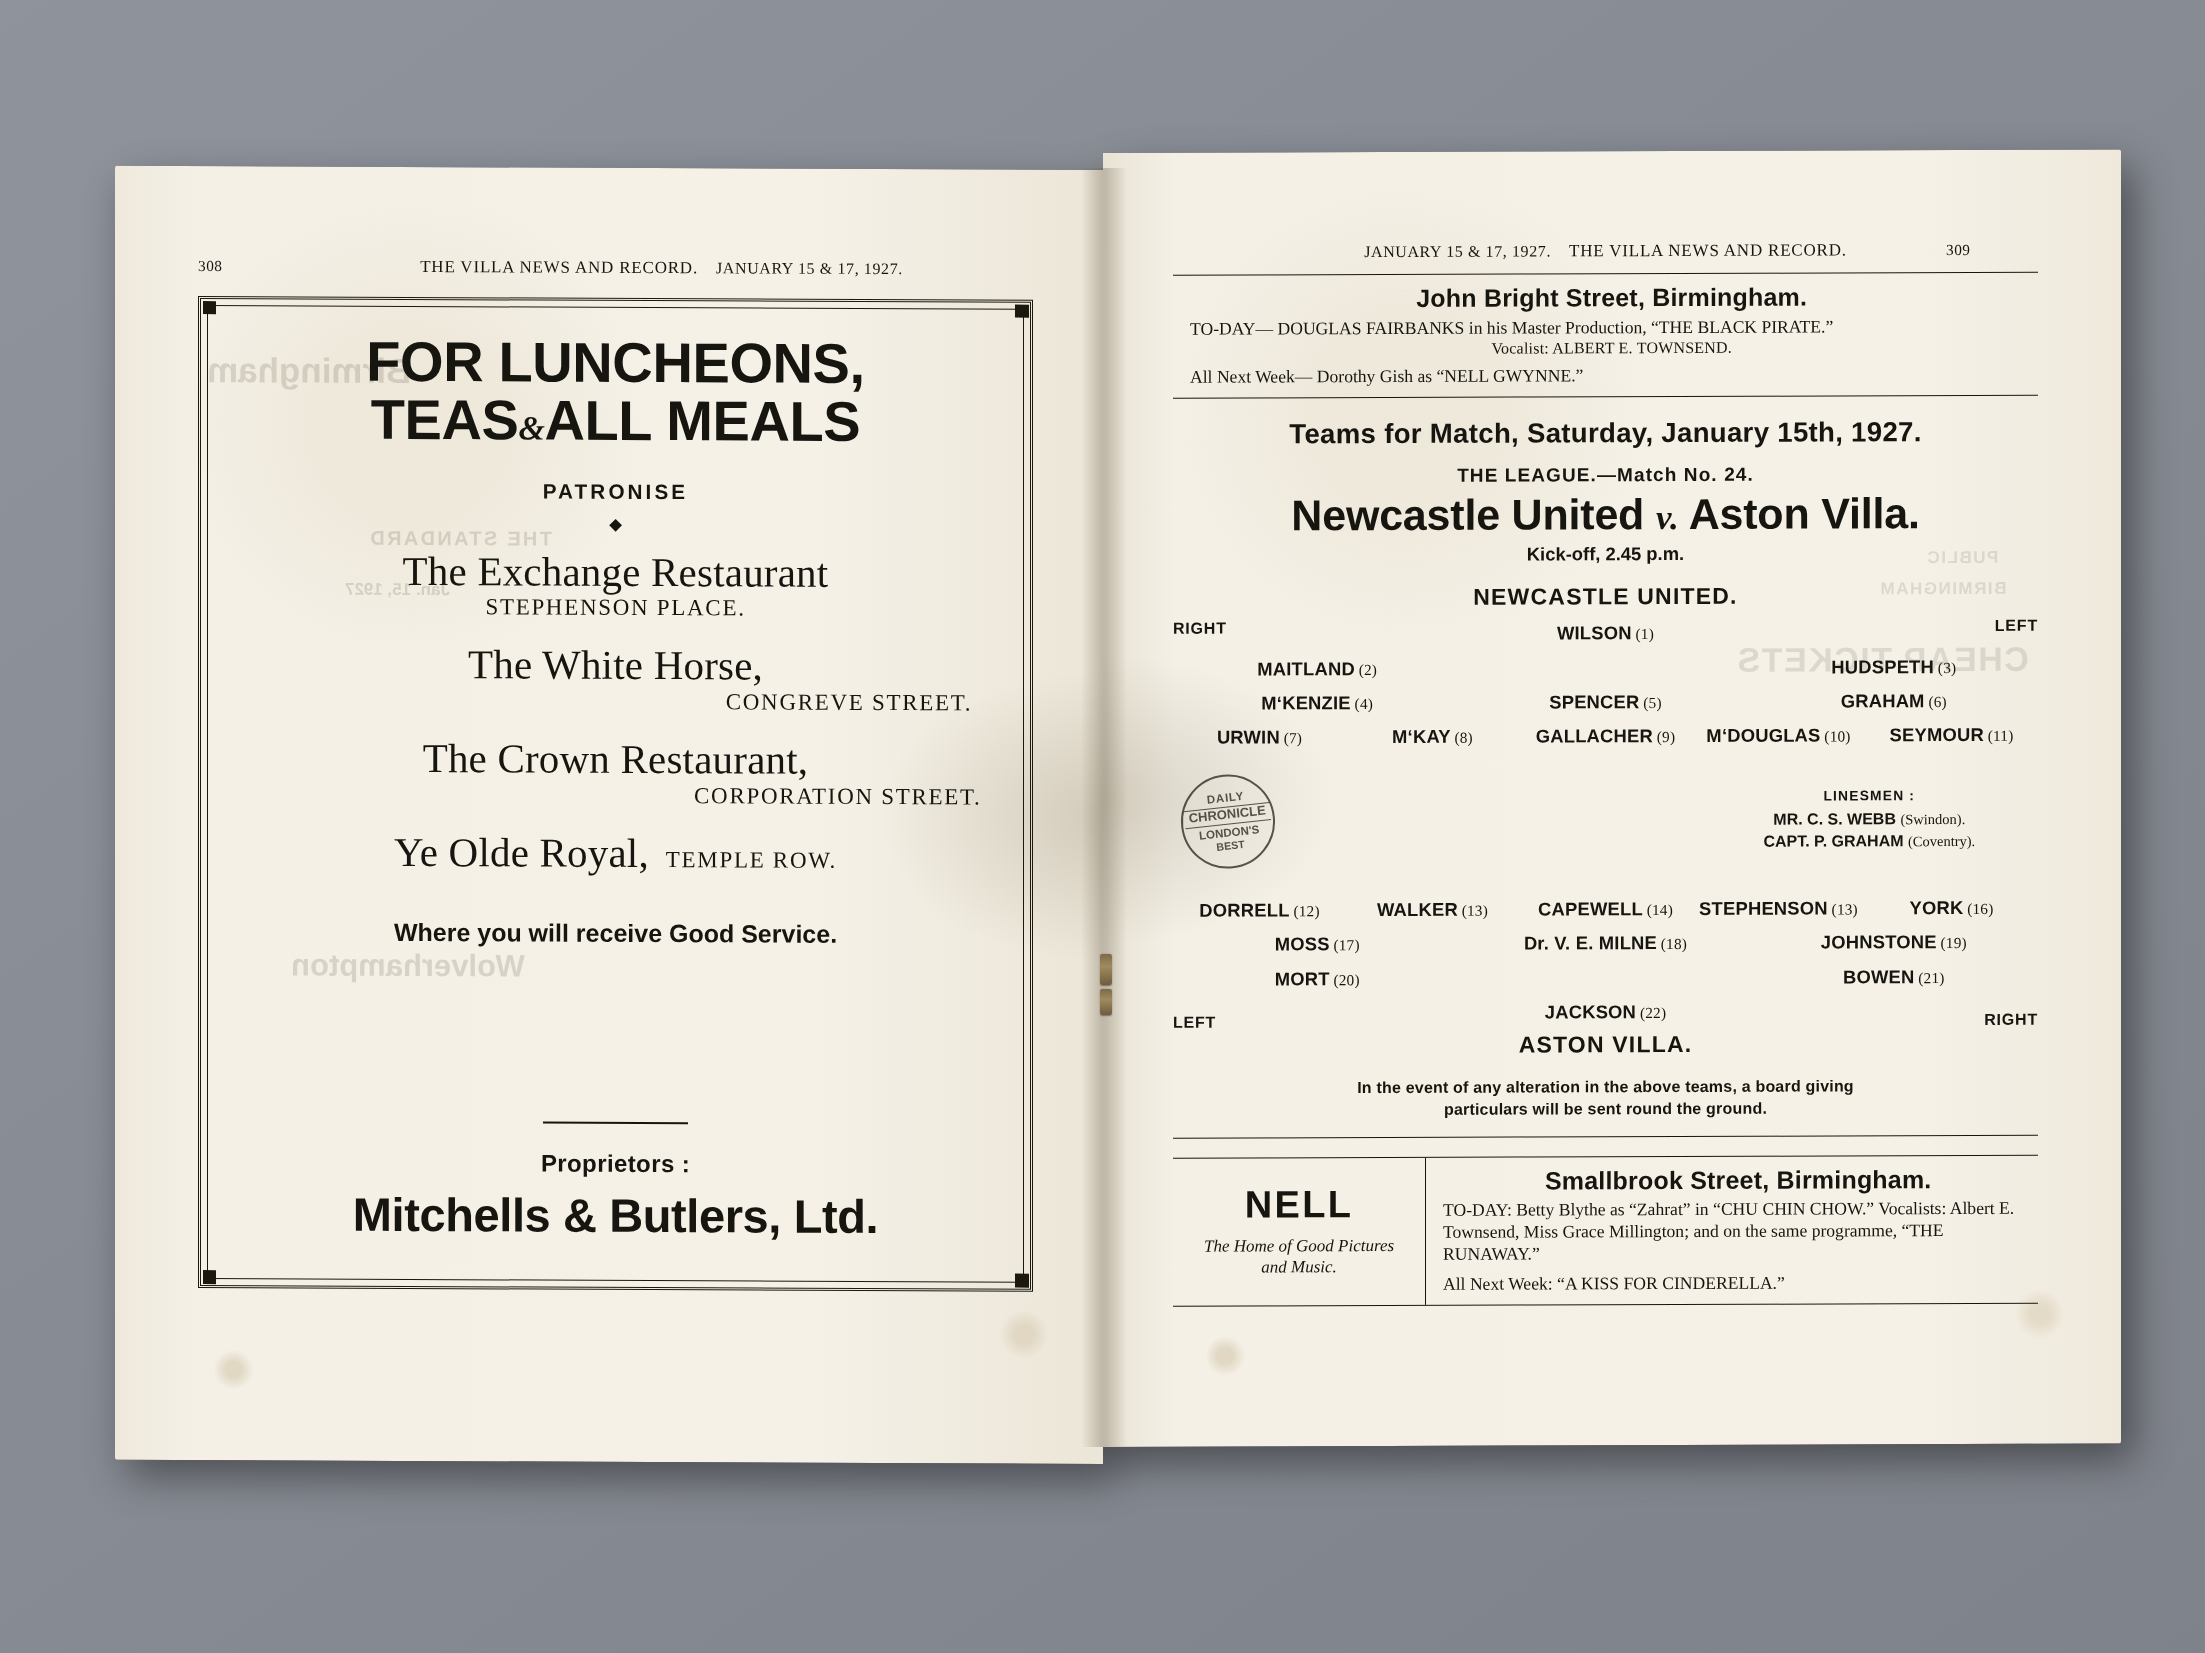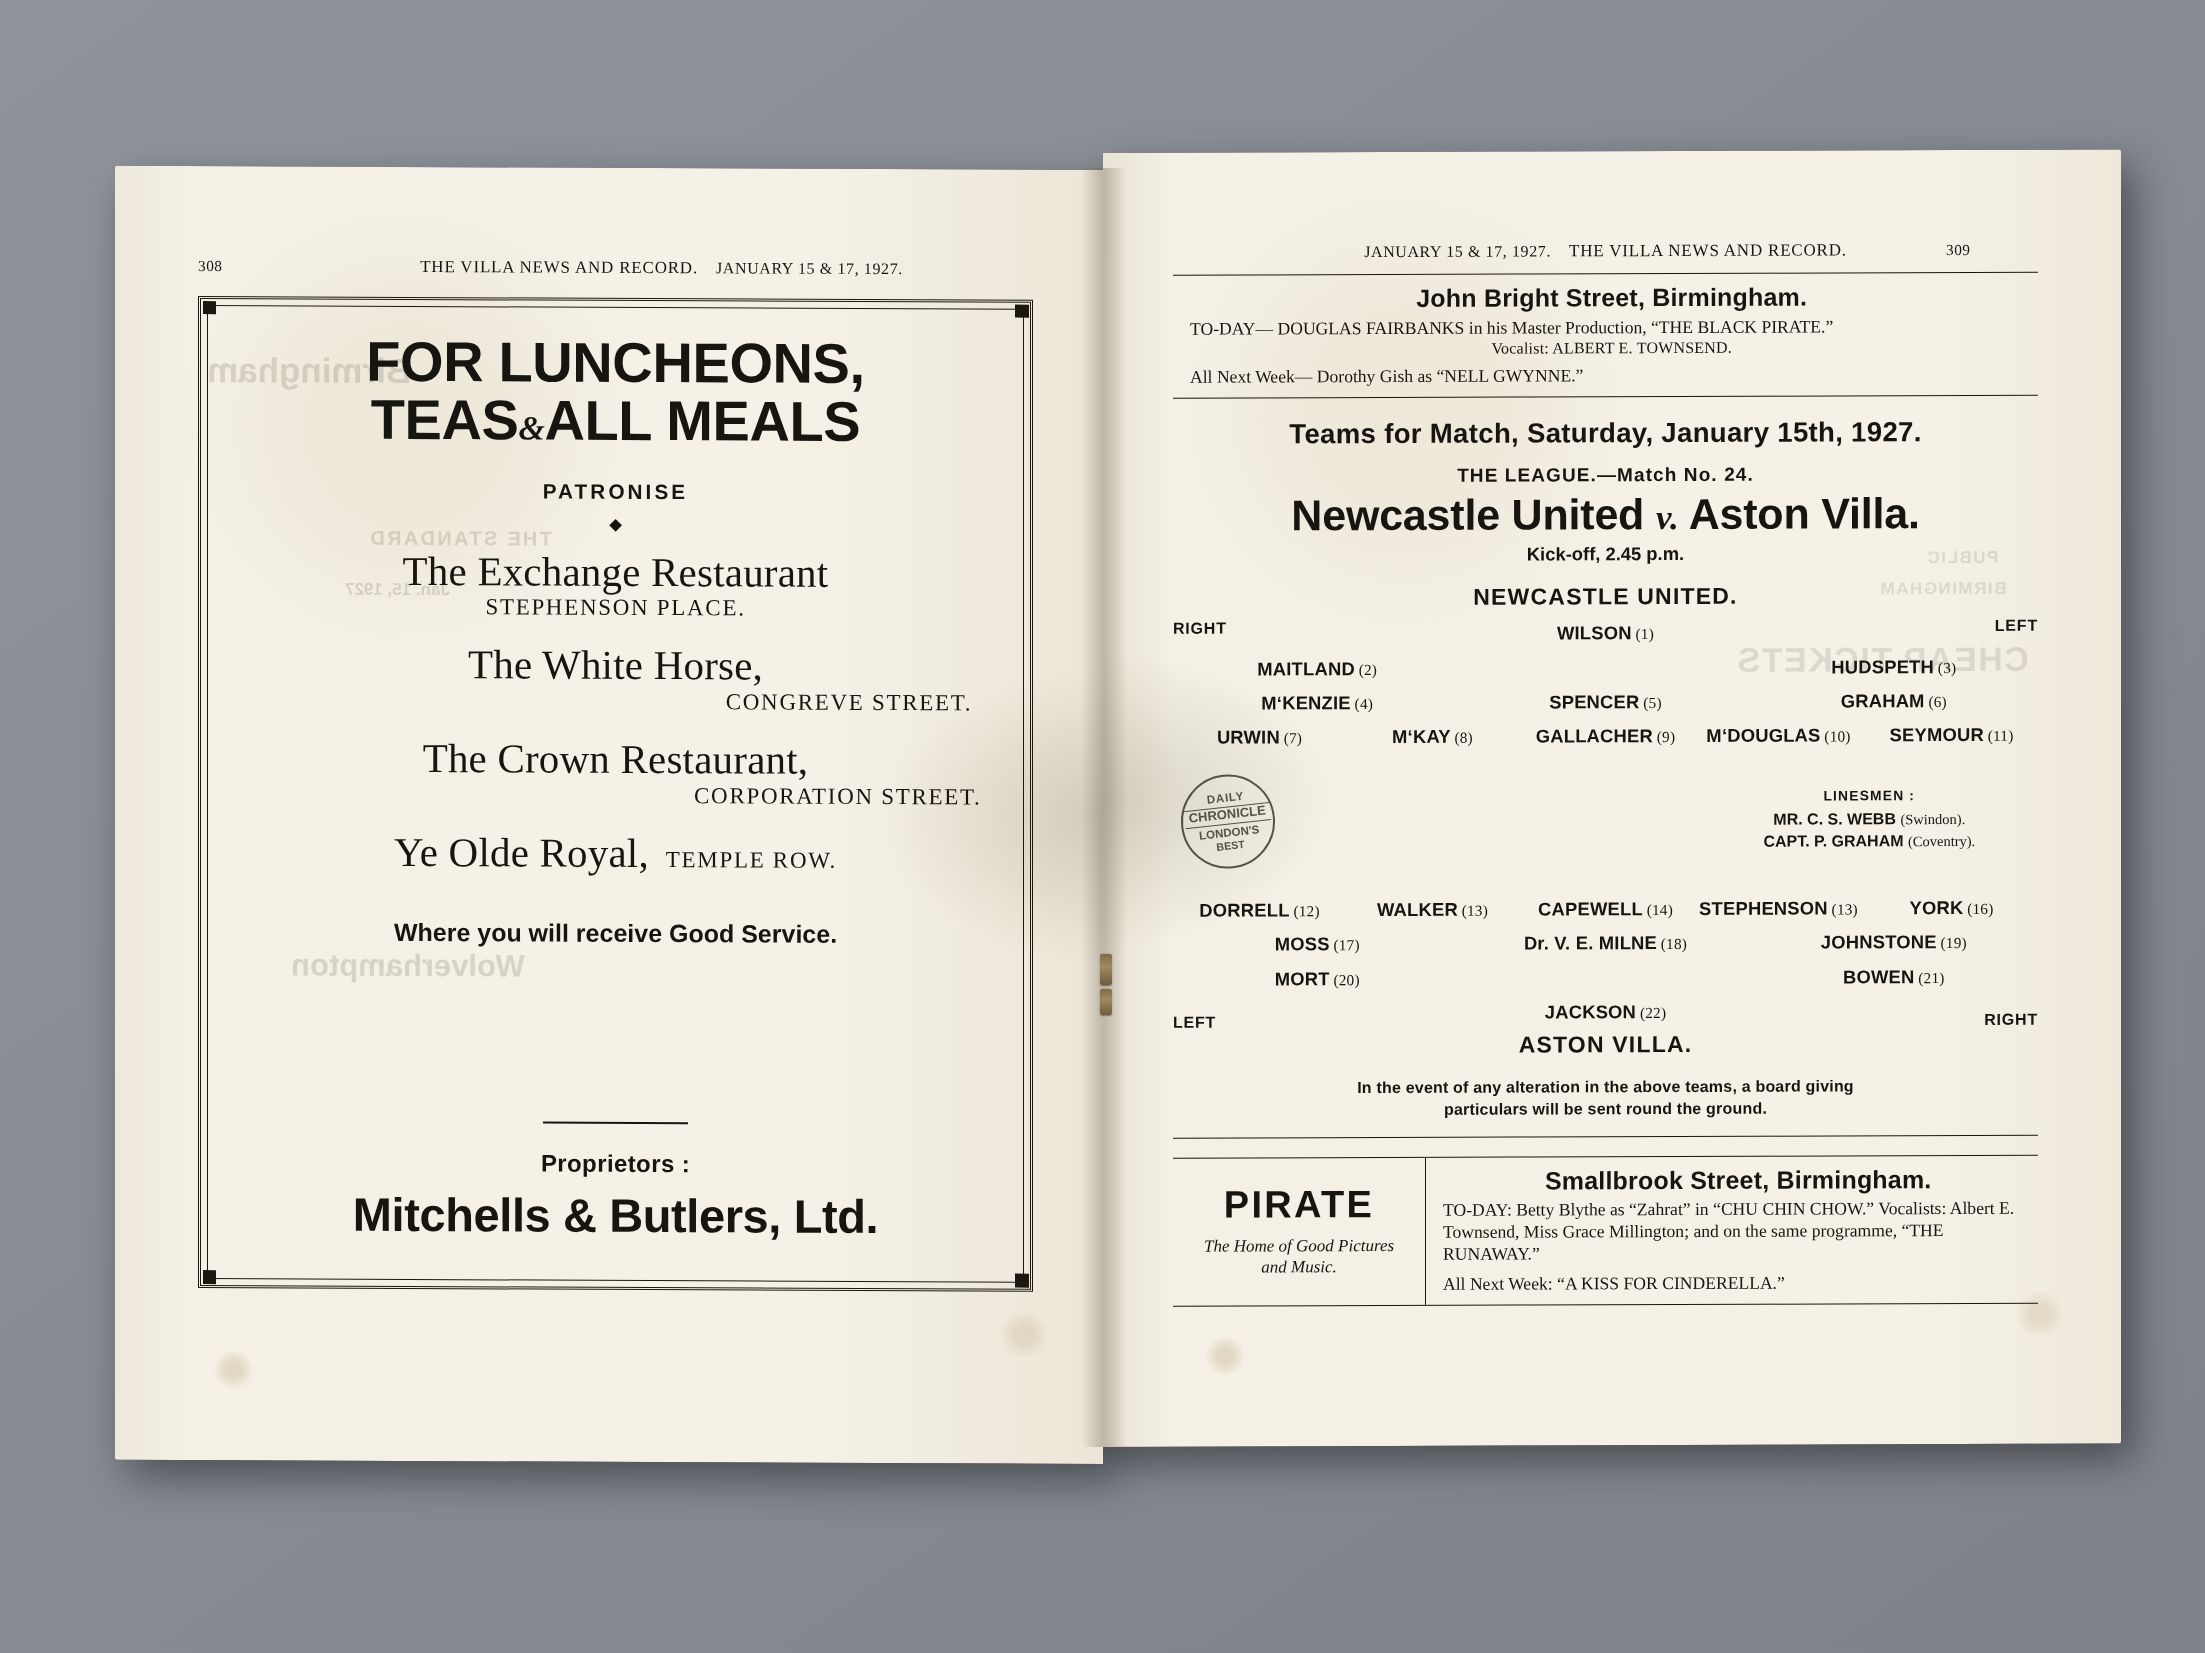--- a/index.html
+++ b/index.html
@@ -607,21 +607,21 @@
 
         <div class="note">
           <div>In the event of any alteration in the above teams, a board giving</div>
           <div>particulars will be sent round the ground.</div>
         </div>
 
         <hr class="hr-thin">
 
         <div class="cinema scala">
           <div class="badge">
-            <div class="title">PIRATE</div>
+            <div class="title">NELL</div>
             <div class="tag">
               <div>The Home of Good Pictures</div>
               <div>and Music.</div>
             </div>
           </div>
           <div class="body">
             <div class="addr">Smallbrook Street, Birmingham.</div>
             <div class="line">
               <span class="it">TO-DAY</span><span>: Betty Blythe as “Zahrat” in “CHU CHIN CHOW.”  Vocalists: Albert E. Townsend, Miss Grace Millington; and on the same programme, “THE RUNAWAY.”</span>
             </div>

